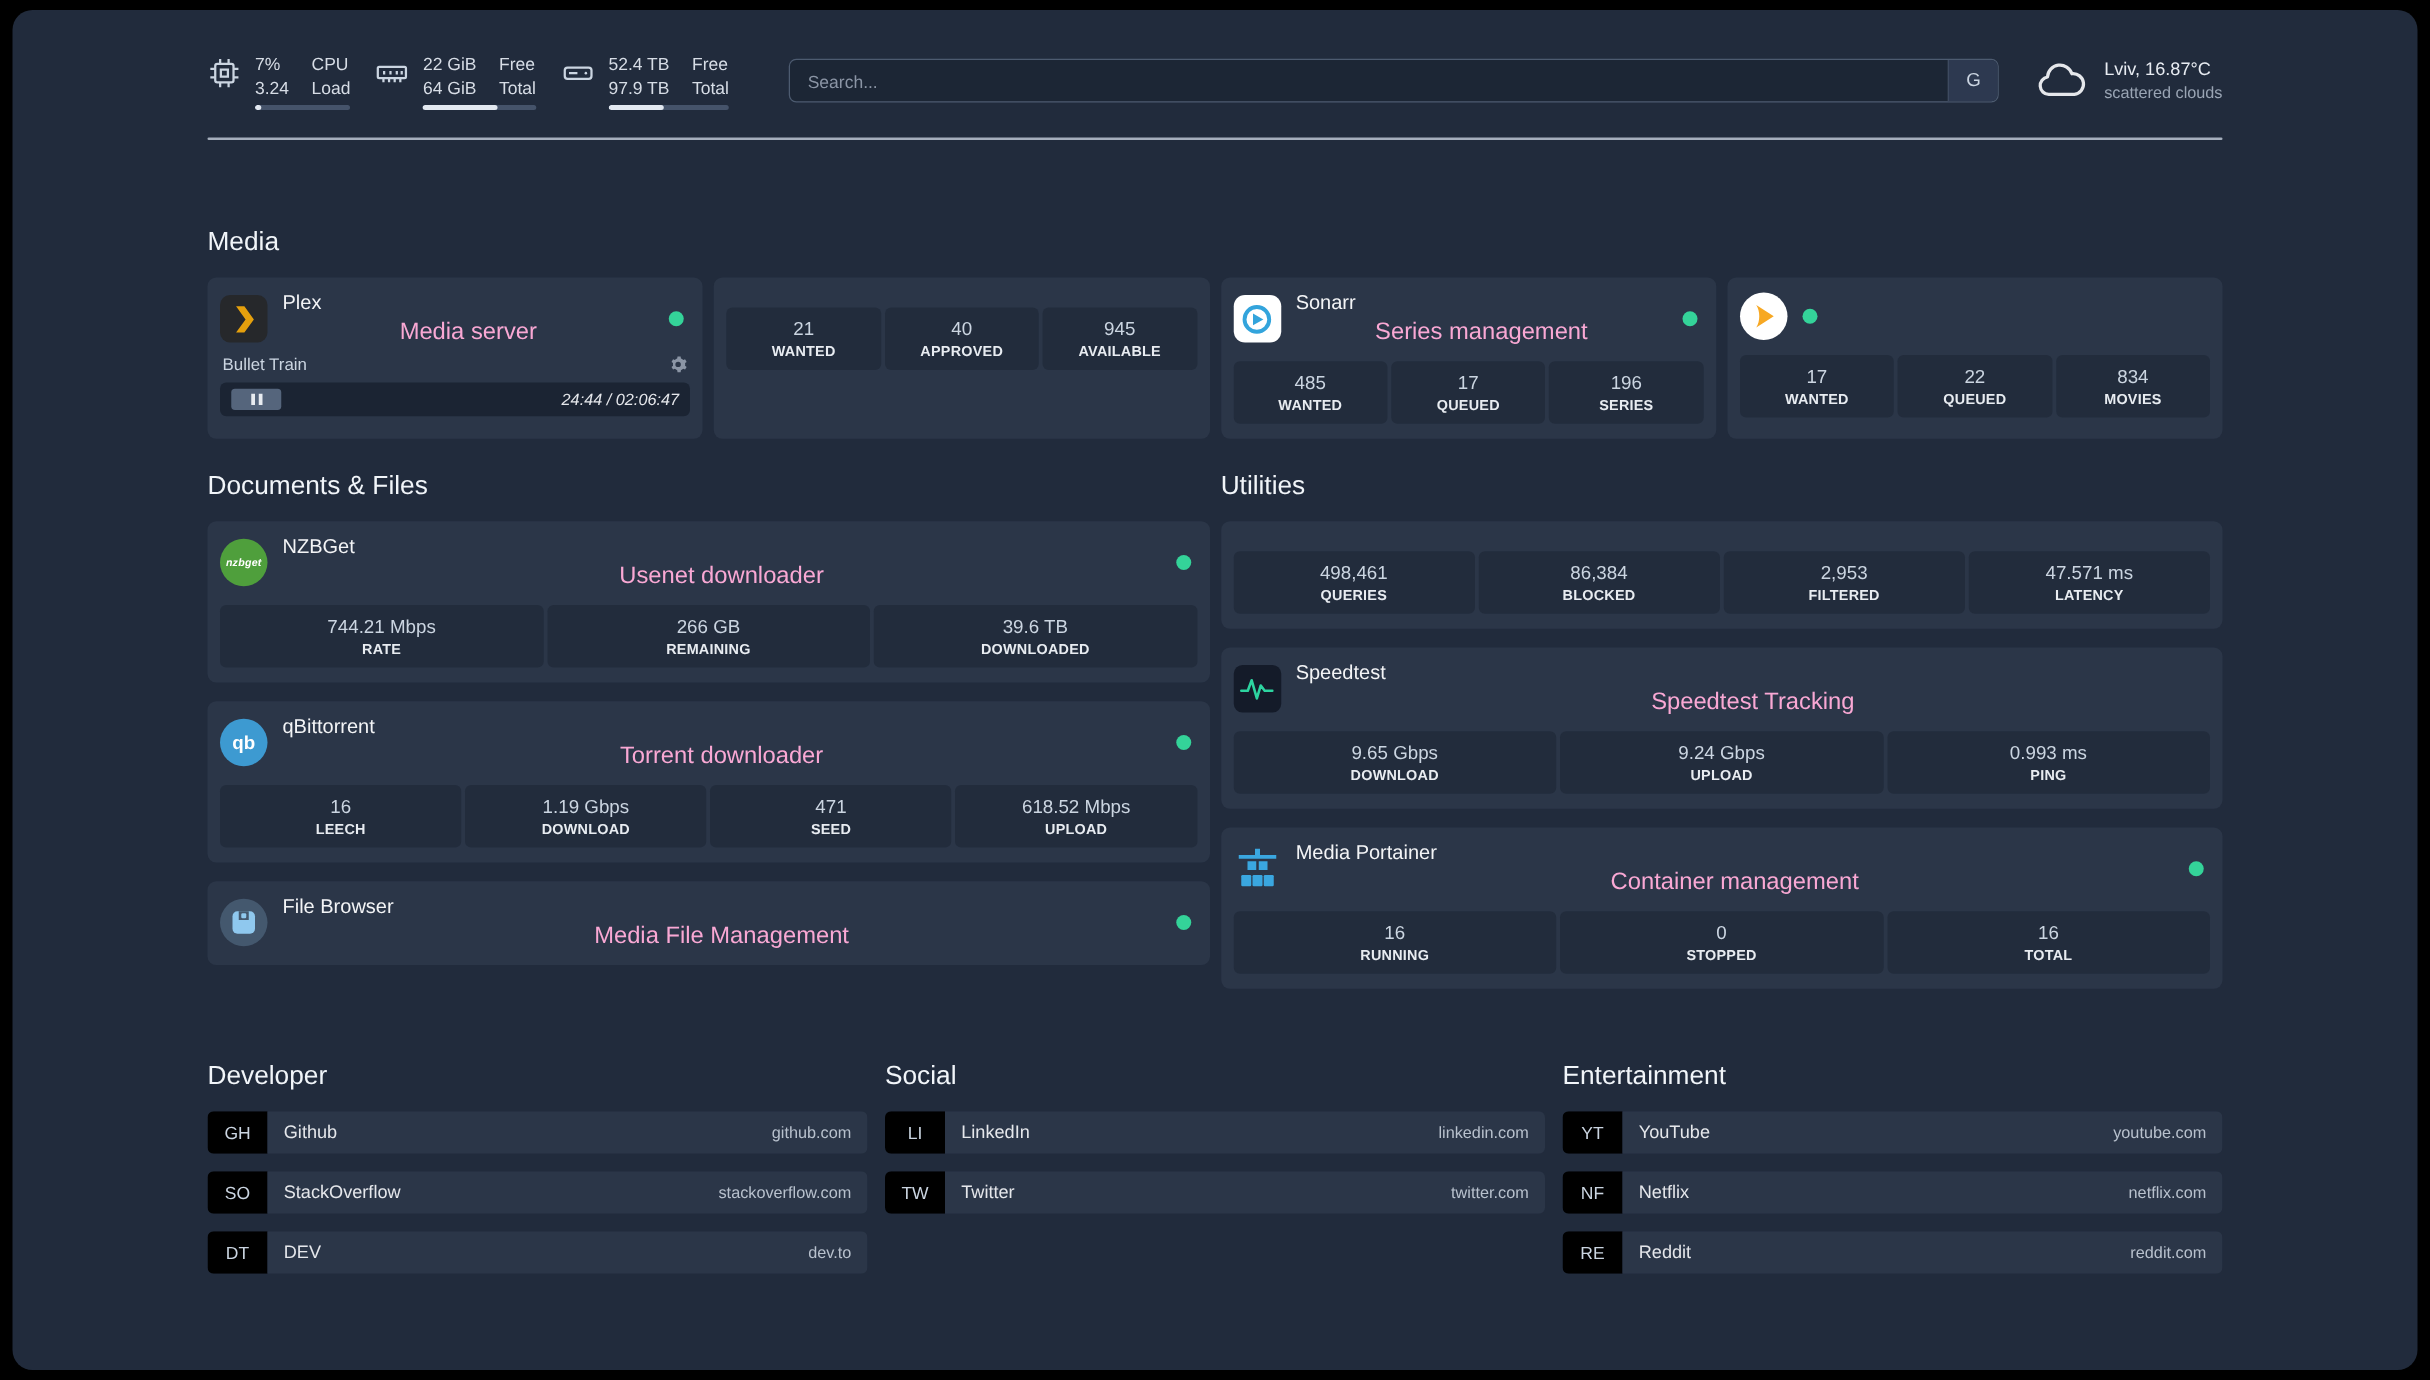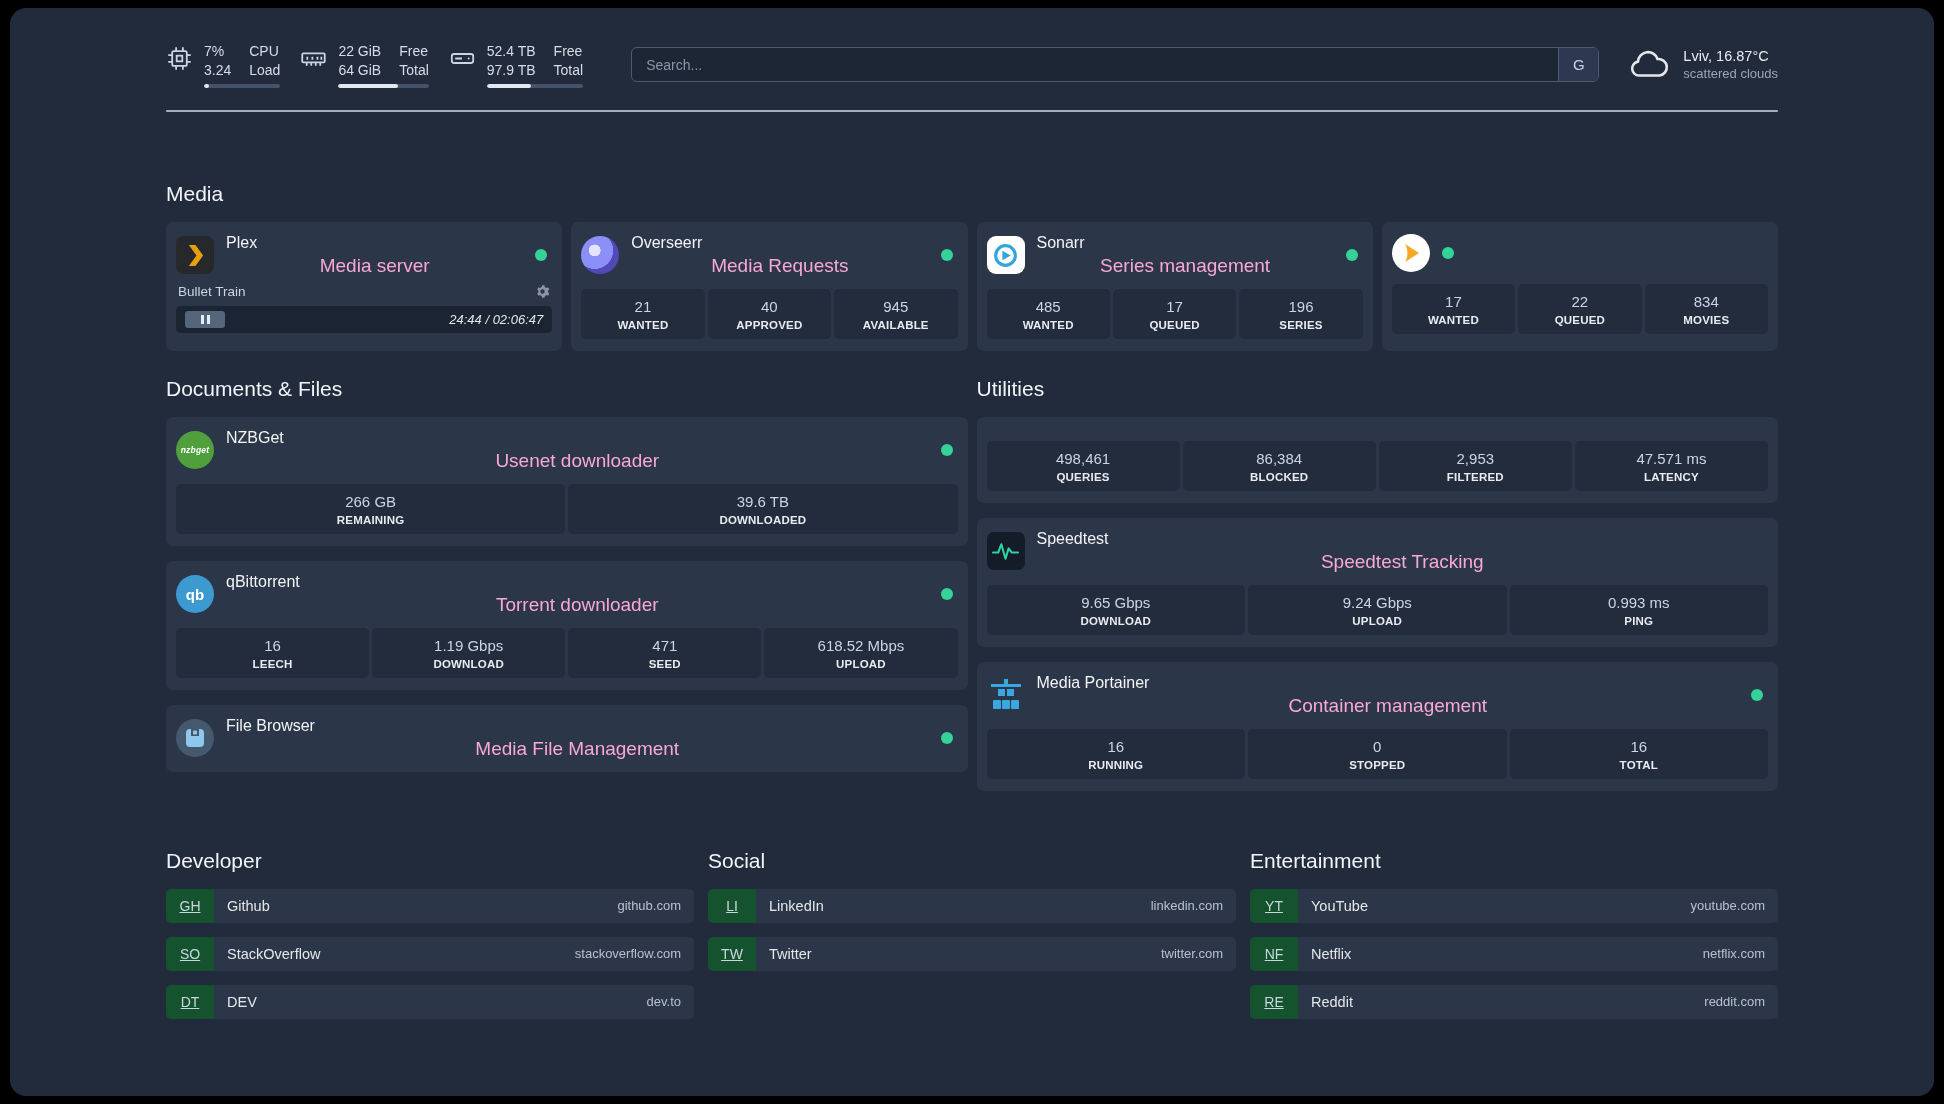--- a/index.html
+++ b/index.html
@@ -63,21 +63,21 @@
   .nzbget-bg { background:#4f9f3c; border-radius:50%; }
   .nzbget-word { color:#fff; font-size:8.5px; font-weight:700; font-style:italic; letter-spacing:.2px; }
   .qb-bg { background:#3d9ad1; border-radius:50%; color:#fff; font-size:15px; font-weight:700; }
   .fb-bg { background:#44586e; border-radius:50%; }
   .st-bg { background:#141b29; border-radius:7px; }
 
   
   .bookmarks { margin-top:58px; display:grid; grid-template-columns:1fr 1fr 1fr; gap:14px; padding-bottom:40px; }
   .bm-list { margin-top:16px; display:flex; flex-direction:column; gap:14px; }
   .bm-row { display:flex; height:34px; border-radius:5px; overflow:hidden; text-decoration:none; cursor:pointer; }
-  .bm-abbr { width:48px; flex:0 0 48px; background:#14532d; color:#cbd5e1; font-size:14px; display:flex; align-items:center; justify-content:center;text-decoration:underline; }
+  .bm-abbr { width:48px; flex:0 0 48px; background:#000000; color:#cbd5e1; font-size:14px; display:flex; align-items:center; justify-content:center; }
   .bm-body { flex:1; background:#2b3648; display:flex; align-items:center; padding:0 13px; min-width:0; }
   .bm-name { font-size:14.5px; color:#e5e7eb; }
   .bm-domain { margin-left:auto; font-size:13px; color:#b8c1cd; }
 </style>
 </head>
 <body>
 
 <div class="frame">
 <div class="content">
 
@@ -199,28 +199,20 @@
           <span class="pause-pill">
                 <b></b>
                 <b></b>
               </span>
           <span class="player-time">24:44 / 02:06:47</span>
         </div>
       </div>
     </div>
 
     <div class="card">
-      <div class="card-head">
-        <span class="app-icon overseerr-bg"></span>
-        <div class="head-text">
-          <div class="card-title">Overseerr</div>
-          <div class="card-sub">Media Requests</div>
-        </div>
-        <span class="dot"></span>
-      </div>
       <div class="stats">
         <div class="stat">
           <div class="stat-val">21</div>
           <div class="stat-lab">WANTED</div>
         </div>
         <div class="stat">
           <div class="stat-val">40</div>
           <div class="stat-lab">APPROVED</div>
         </div>
         <div class="stat">
@@ -296,20 +288,24 @@
             <span class="app-icon nzbget-bg">
               <span class="nzbget-word">nzbget</span>
             </span>
             <div class="head-text">
               <div class="card-title">NZBGet</div>
               <div class="card-sub">Usenet downloader</div>
             </div>
             <span class="dot"></span>
           </div>
           <div class="stats">
+            <div class="stat">
+              <div class="stat-val">744.21 Mbps</div>
+              <div class="stat-lab">RATE</div>
+            </div>
             <div class="stat">
               <div class="stat-val">266 GB</div>
               <div class="stat-lab">REMAINING</div>
             </div>
             <div class="stat">
               <div class="stat-val">39.6 TB</div>
               <div class="stat-lab">DOWNLOADED</div>
             </div>
           </div>
         </div>

